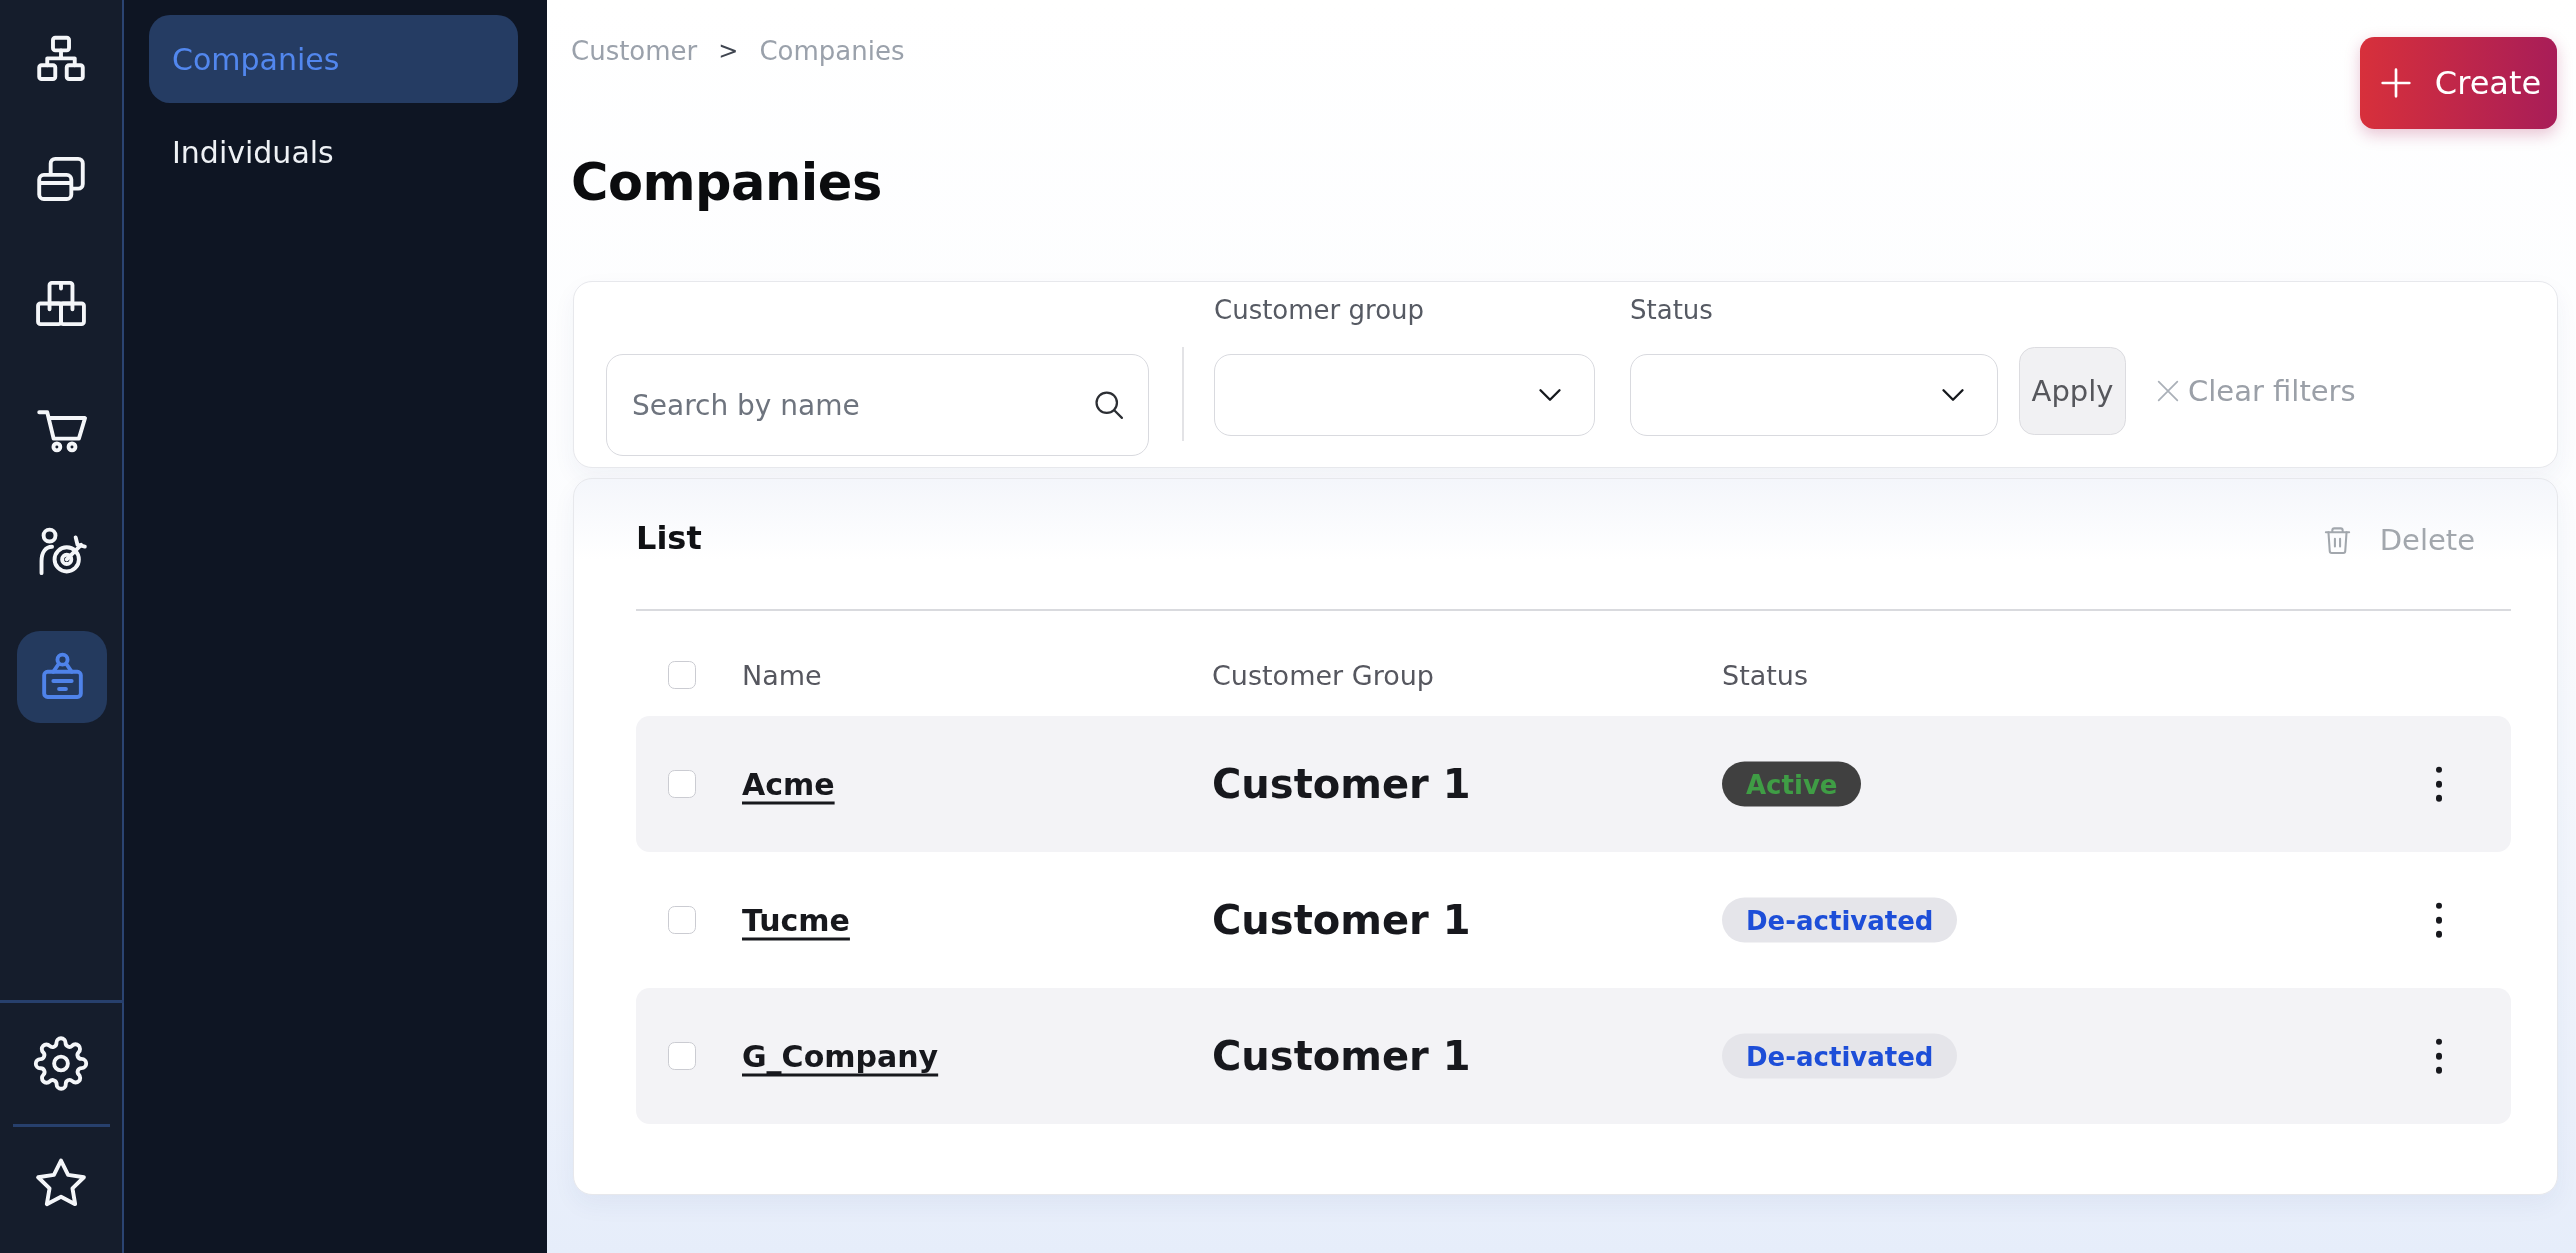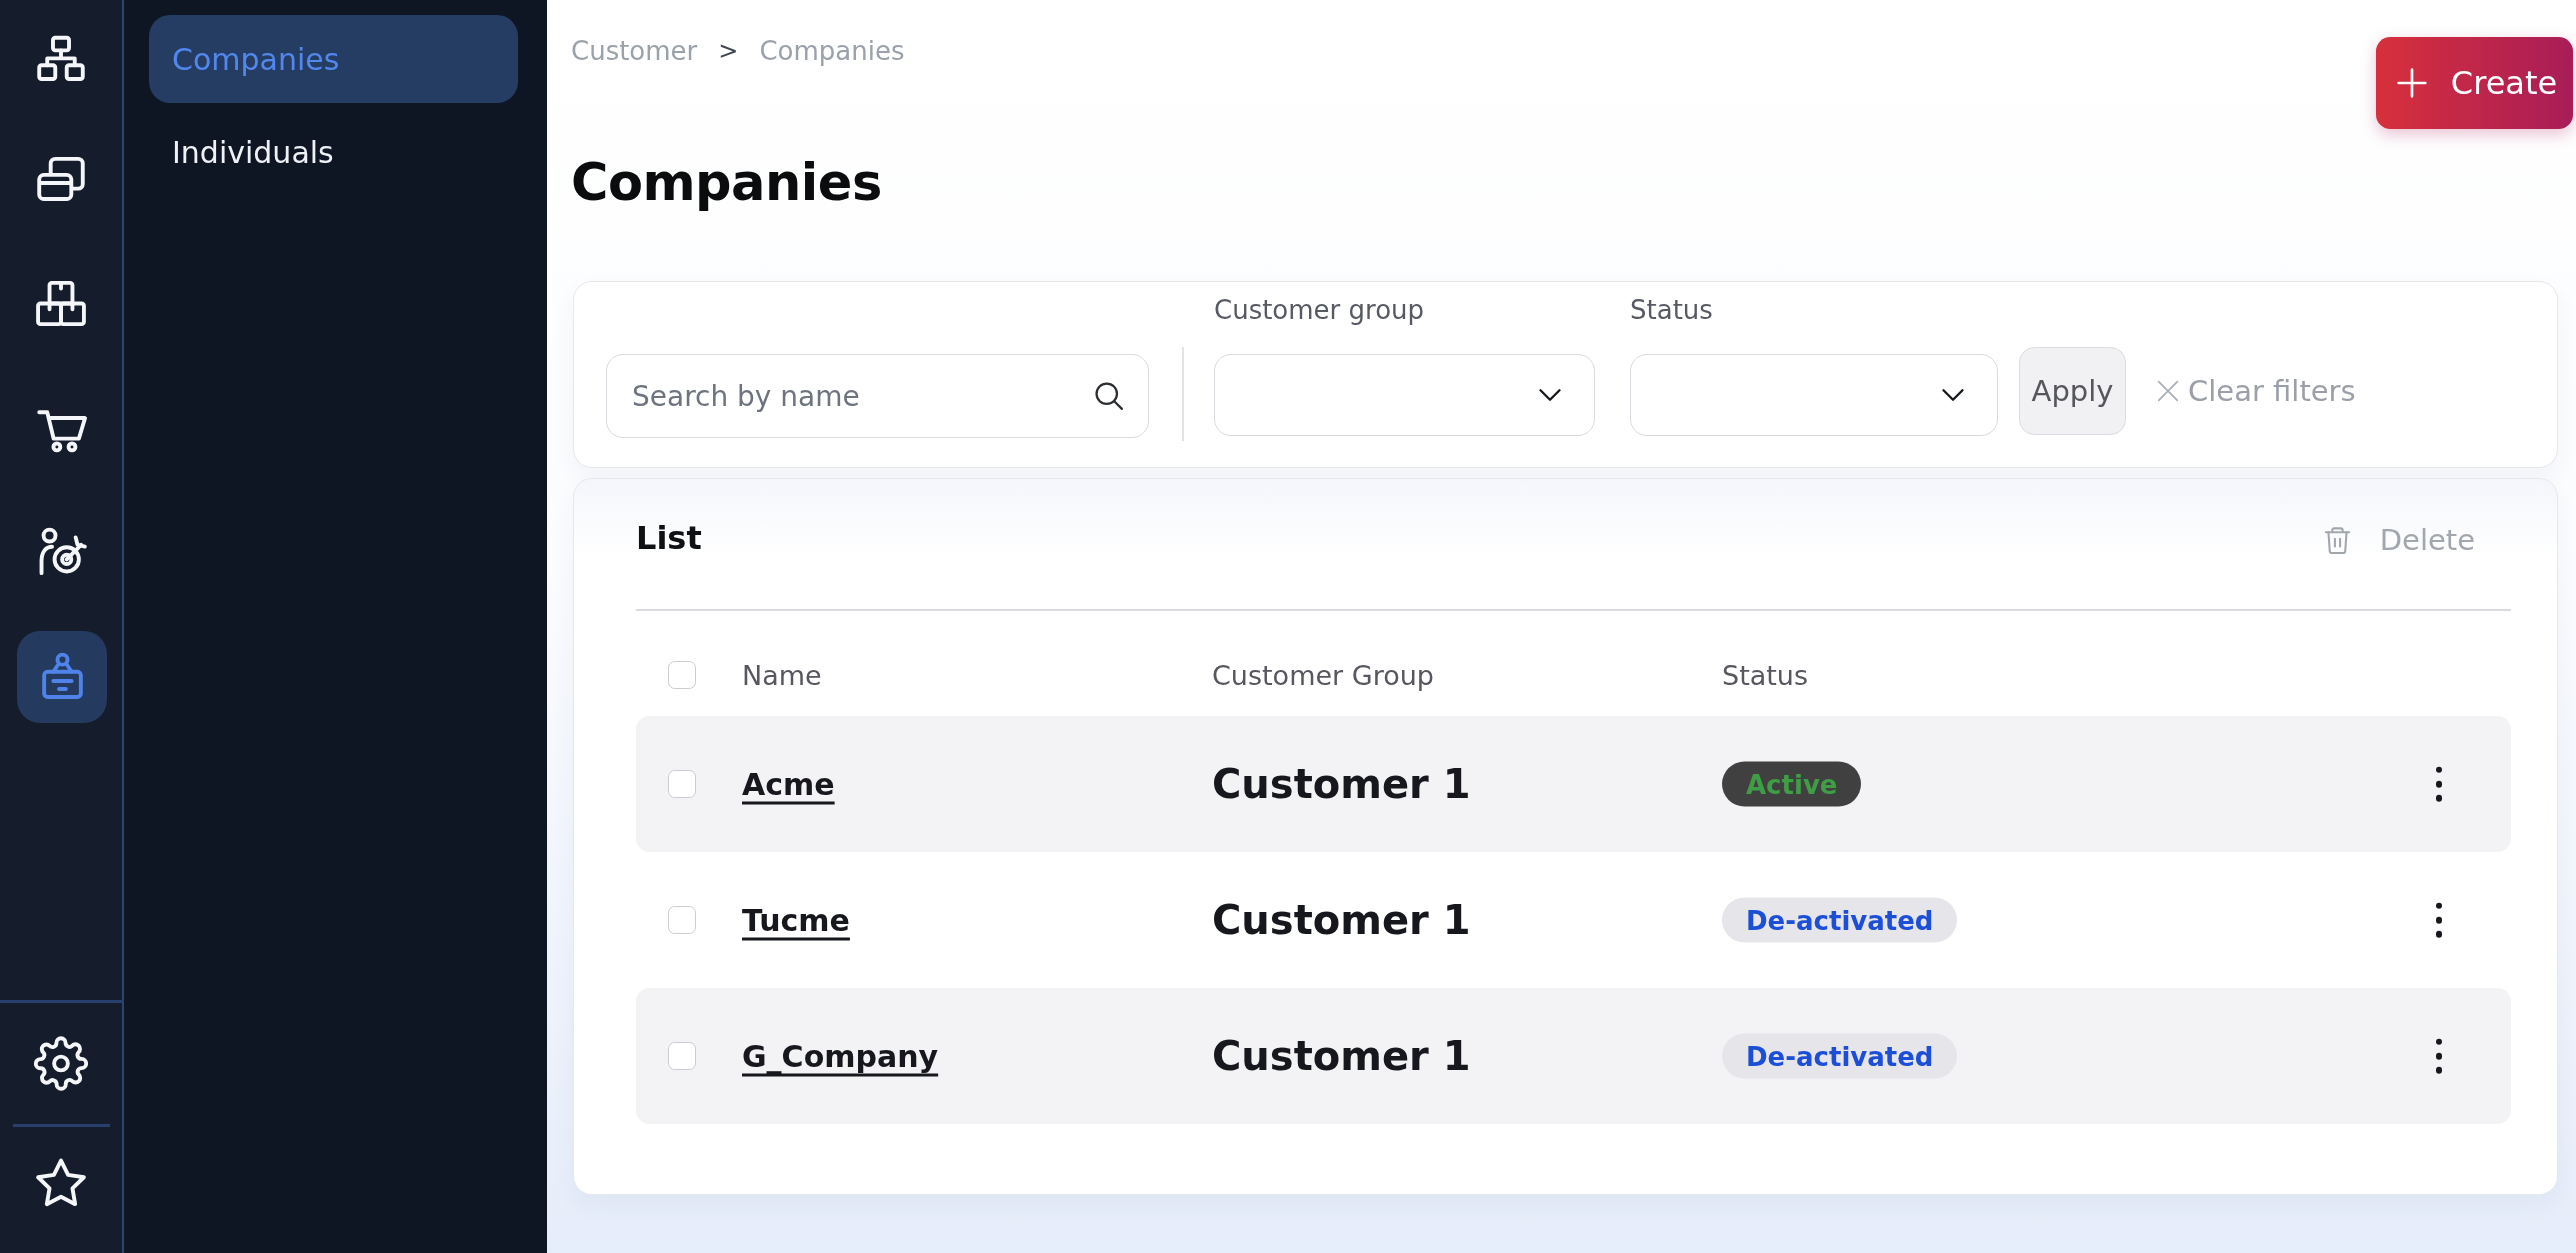--- a/index.html
+++ b/index.html
@@ -23,32 +23,32 @@
   .nav-pill span { color:#5287ee; font-size:30px; }
   .nav-plain { position:absolute; left:48px; top:124px; height:57px; display:flex; align-items:center; }
   .nav-plain span { color:#eef1f5; font-size:30px; }
 
   
   .main { position:relative; flex:1; height:100%; background:linear-gradient(180deg,#ffffff 0%,#fbfcfe 45%,#e6edfa 100%); }
 
   .breadcrumb { position:absolute; left:24px; top:36px; display:flex; align-items:center; gap:21px; font-size:26px; color:#9aa1ab; }
   .breadcrumb .sep { color:#3f4550; font-size:24px; }
 
-  .create-btn { position:absolute; top:37px; right:3px; width:197px; height:92px; border-radius:14.3px;
+  .create-btn { position:absolute; top:37px; right:19px; width:197px; height:92px; border-radius:14.3px;
     background:linear-gradient(90deg,#d7303b 0%,#a81d58 100%); display:flex; align-items:center; justify-content:center; gap:19px;
     box-shadow:0 5.7px 15.3px rgba(170,29,88,.25); cursor:pointer; }
   .create-btn svg { width:40px; height:40px; stroke:#fff; fill:none; stroke-width:1.6; stroke-linecap:round; }
   .create-btn span { color:#fff; font-size:32px; }
 
   .page-title { position:absolute; left:24px; top:153px; font-size:51px; font-weight:800; letter-spacing:-0.5px; color:#0b0c0e; }
 
   
   .filter-card { position:absolute; left:26px; right:18px; top:281px; height:187px; background:#fff;
     border:1.9px solid #e7e8ec; border-radius:19px; box-shadow:0 9.6px 23px rgba(40,60,120,.05); }
-  .search-box { position:absolute; left:32px; top:72px; width:543px; height:84px; border:1.9px solid #d9dadf; border-radius:17px; display:flex; align-items:center; }
+  .search-box { position:absolute; left:32px; top:72px; width:543px; height:102px; border:1.9px solid #d9dadf; border-radius:17px; display:flex; align-items:center; }
   .search-box input { flex:1; border:none; outline:none; background:transparent; padding:0 19px 0 25px; font-size:28px; color:#17181d; font-family:inherit; }
   .search-box input::placeholder { color:#6e747e; }
   .search-box svg { width:36px; height:36px; margin-right:21px; stroke:#2b2e33; fill:none; stroke-width:1.5; stroke-linecap:round; flex:none; }
   .filter-vdiv { position:absolute; left:608px; top:65px; width:1.9px; height:94px; background:#e3e3e6; }
   .field-label { position:absolute; top:13.4px; font-size:26px; color:#565a63; }
   .label-group { left:640px; }
   .label-status { left:1056px; }
   .select { position:absolute; top:72px; height:82px; border:1.9px solid #d9dadf; border-radius:17px; background:#fff; display:flex; align-items:center; justify-content:flex-end; cursor:pointer; }
   .select-group { left:640px; width:381px; }
   .select-status { left:1056px; width:368px; }

